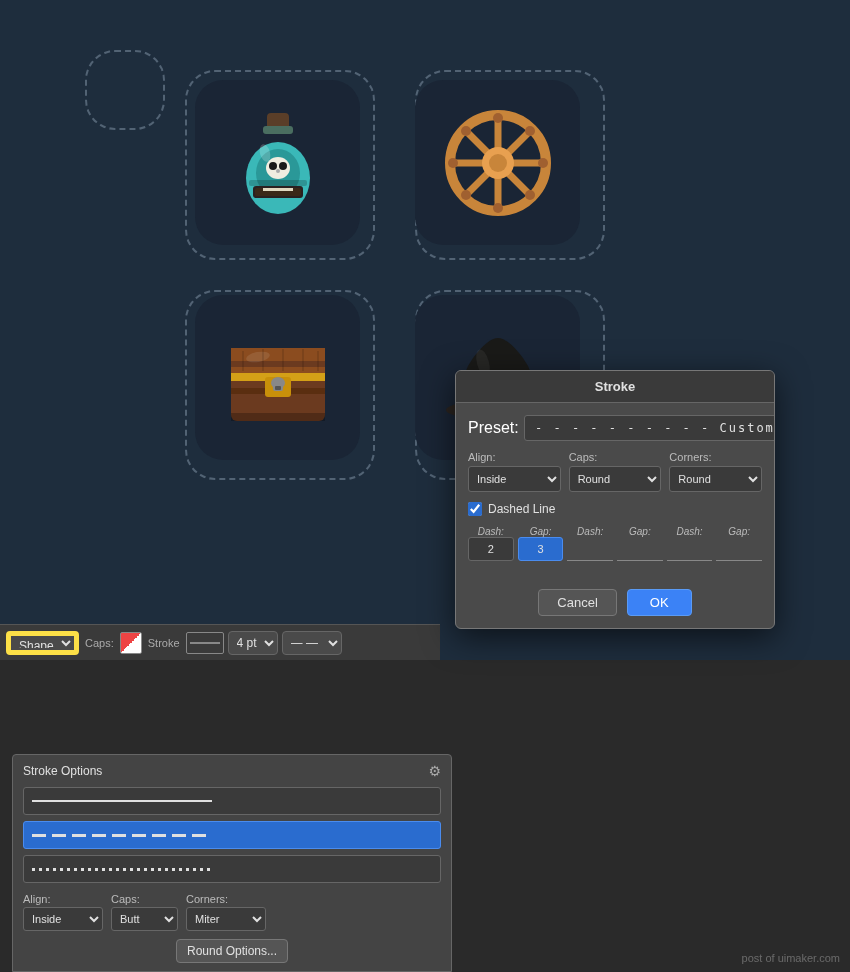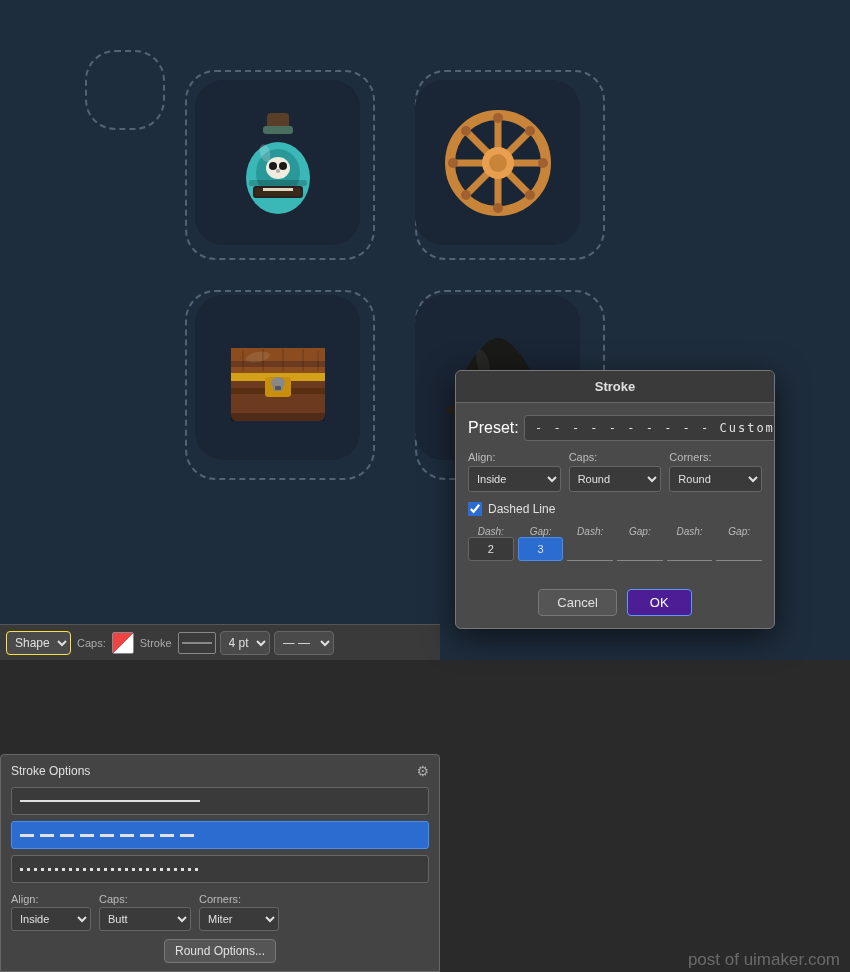--- a/index.html
+++ b/index.html
@@ -107,21 +107,21 @@
       background: #3a3a3a;
       display: flex;
       align-items: center;
       padding: 0 6px;
       gap: 4px;
       border-top: 1px solid #555;
     }
 
     .toolbar-select {
       background: #4a4a4a;
-      border: 1px solid #fde047;
+      border: 5px solid #fde047;
       color: #e0e0e0;
       border-radius: 4px;
       padding: 2px 4px;
       font-size: 12px;
       height: 24px;
       cursor: pointer;
     }
 
     .fill-swatch {
       width: 22px;
@@ -434,36 +434,36 @@
       background: #555;
       border: 1px solid #777;
       color: #e0e0e0;
       border-radius: 4px;
       padding: 5px 18px;
       font-size: 13px;
       cursor: pointer;
     }
 
     .ok-btn {
-      background: #4c1d95;
+      background: #3b82f6;
       border: 1px solid #5a9bf5;
       color: #fff;
       border-radius: 4px;
       padding: 5px 22px;
       font-size: 13px;
       cursor: pointer;
     }
 
     
     .watermark {
       position: absolute;
-      bottom: 2px;
+      bottom: 8px;
       right: 10px;
       color: rgba(200,200,200,0.4);
-      font-size: 17px;
+      font-size: 11px;
     }
   </style>
 </head>
 <body>
 
 <div class="canvas-area">
   <div class="canvas-inner">
 
     <div class="dashed-bg-shape dashed-bg-1"></div>
     <div class="dashed-bg-shape dashed-bg-2"></div>
@@ -605,21 +605,21 @@
 
   <select class="pt-input">
     <option>4 pt</option>
   </select>
 
   <select class="dash-selector">
     <option>— — —</option>
   </select>
 </div>
 
-<div class="stroke-options-panel" style="position:absolute; bottom:0; left:0; width:440px; background:#444; border-top:1px solid #666; padding:8px 10px;">
+<div class="stroke-options-panel" style="position:absolute; bottom:0; left:12px; width:440px; background:#444; border-top:1px solid #666; padding:8px 10px;">
   <div class="panel-header">
     <span>Stroke Options</span>
     <span class="panel-gear">⚙</span>
   </div>
 
   <div class="stroke-preview-row">
     <div class="stroke-preview-item">
       <div class="stroke-solid-line"></div>
     </div>
     <div class="stroke-preview-item selected">
@@ -634,21 +634,21 @@
     <div class="so-group">
       <div class="so-label">Align:</div>
       <select class="so-select" style="width:80px;">
         <option>Inside</option>
         <option>Center</option>
         <option>Outside</option>
       </select>
     </div>
     <div class="so-group">
       <div class="so-label">Caps:</div>
-      <select class="so-select" style="width:92px;">
+      <select class="so-select" style="width:67px;">
         <option>Butt</option>
         <option>Round</option>
         <option>Square</option>
       </select>
     </div>
     <div class="so-group">
       <div class="so-label">Corners:</div>
       <select class="so-select" style="width:80px;">
         <option>Miter</option>
         <option>Round</option>

